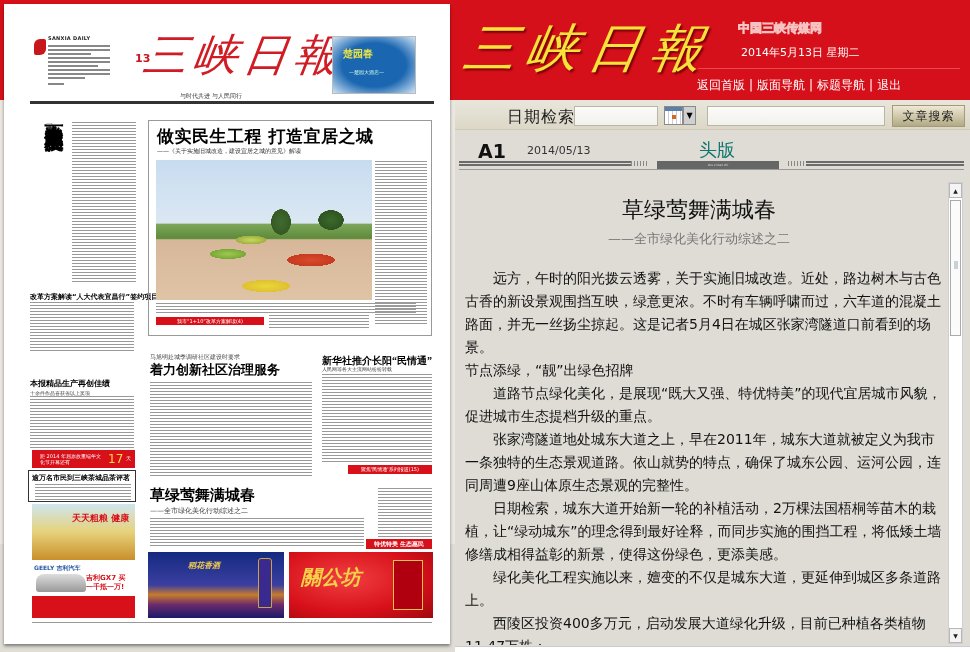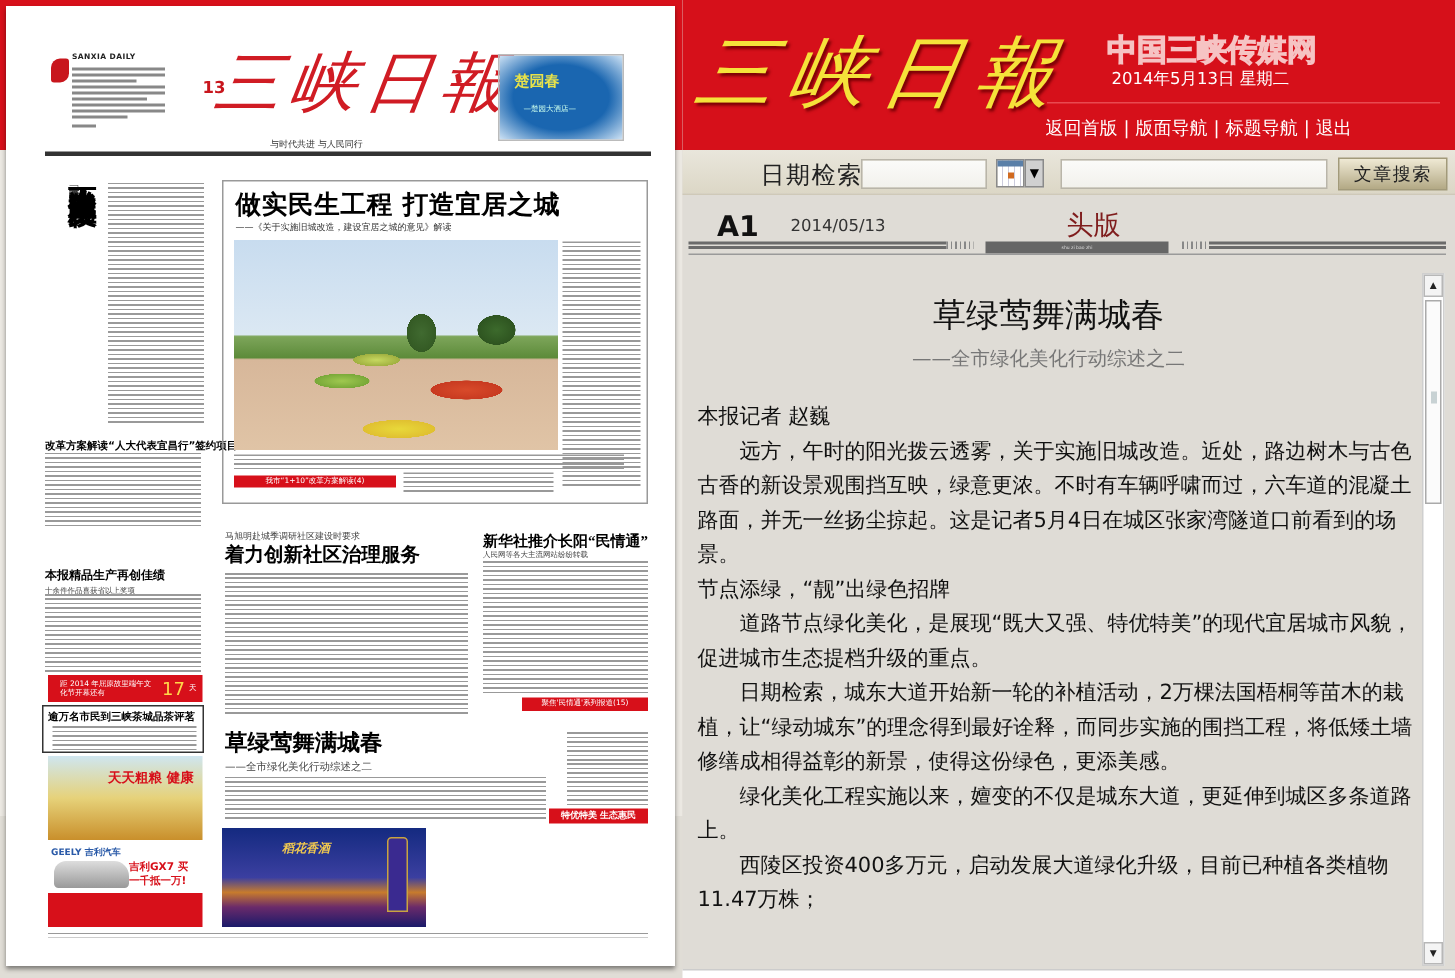--- a/index.html
+++ b/index.html
@@ -57,42 +57,42 @@
   .ad2 { left: 28px; top: 558px; width: 103px; height: 56px; background: linear-gradient(to bottom, #fff 0%, #fff 60%, #d7101a 60%, #d7101a 100%); }
   .ad3 { left: 144px; top: 548px; width: 136px; height: 66px; background: linear-gradient(to bottom, #142a80 0%, #3b3fa0 50%, #c77b2d 65%, #6a2a6a 80%, #1a1a6a 100%); }
   .ad4 { left: 285px; top: 548px; width: 144px; height: 66px; background: radial-gradient(ellipse at 40% 40%, #f04040 0%, #d7101a 60%, #a00810 100%); }
   .ad-text { position: absolute; font-weight: bold; white-space: nowrap; }
   .bottom-line { position: absolute; left: 28px; top: 618px; width: 400px; height: 3px; }
 
   
   #right-pane { position: absolute; left: 455px; top: 0; width: 515px; height: 652px; background: #dfdcd6; }
   .r-header { position: absolute; left: 0; top: 0; width: 515px; height: 100px; background: #d6101a; }
   .r-logo { position: absolute; left: 10px; top: 14px; font-family: "DejaVu Serif", serif; font-size: 52px; color: #f5e23a; font-style: italic; letter-spacing: 10px; transform: skewX(-10deg); text-shadow: 2px 2px 2px #7a0005; white-space: nowrap; }
-  .r-site { position: absolute; left: 0; top: 20px; width: 515px; padding-left: 283px; font-size: 20px; color: #d6101a; -webkit-text-stroke: 0.8px #f6c3c3; font-weight: bold; white-space: nowrap; }
+  .r-site { position: absolute; left: 0; top: 20px; width: 515px; padding-left: 283px; font-size: 12px; color: #d6101a; -webkit-text-stroke: 0.8px #f6c3c3; font-weight: bold; white-space: nowrap; }
   .r-date { position: absolute; left: 286px; top: 45px; font-size: 11px; color: #fff; white-space: nowrap; }
   .r-rule { position: absolute; left: 243px; top: 68px; width: 262px; height: 1px; background: #e84a50; }
   .r-nav { position: absolute; left: 242px; top: 77px; font-size: 12px; color: #fff; white-space: nowrap; }
   .r-nav span { color: #fff; }
   .r-nav .sep { margin: 0 4px; }
 
   .r-search { position: absolute; left: 0; top: 100px; width: 515px; height: 30px; background: linear-gradient(to bottom, #e9e6dc, #dcd7c6); border-bottom: 1px solid #cfc9b8; }
   .s-label { position: absolute; left: 52px; top: 7px; font-size: 16px; color: #222; letter-spacing: 1px; }
   .s-date { position: absolute; left: 119px; top: 6px; width: 84px; height: 20px; border: 1px solid #b9b5a9; background: linear-gradient(to bottom, #fbfbf9, #f2f1ec); }
   .s-cal { position: absolute; left: 209px; top: 6px; width: 32px; height: 19px; }
   .s-cal .cal { position: absolute; left: 0; top: 0; width: 19px; height: 19px; border: 1px solid #8a8a8a; background: repeating-linear-gradient(to right, #fff 0 3px, #ccd 3px 4px); }
   .s-cal .cal::before { content:""; position:absolute; left:0; top:0; width:100%; height:4px; background:#5a7fa8; }
   .s-cal .cal::after { content:""; position:absolute; left:7px; top:8px; width:4px; height:4px; background:#d06a20; }
   .s-cal .dd { position: absolute; left: 19px; top: 0; width: 13px; height: 19px; border: 1px solid #8a8a8a; background: #d0d0d0; font-size: 8px; text-align: center; line-height: 18px; color: #000; }
   .s-keyword { position: absolute; left: 252px; top: 6px; width: 178px; height: 20px; border: 1px solid #b9b5a9; background: linear-gradient(to bottom, #fbfbf9, #f2f1ec); }
   .s-btn { position: absolute; left: 437px; top: 5px; width: 73px; height: 22px; border: 1px solid #a29a7a; background: linear-gradient(to bottom, #efe9d4, #b3a985); font-size: 12px; color: #222; letter-spacing: 1px; text-align: center; line-height: 20px; cursor: pointer; }
 
   .r-pagebar { position: absolute; left: 0; top: 131px; width: 515px; height: 36px; }
   .pb-code { position: absolute; left: 23px; top: 9px; font-size: 19px; font-weight: bold; color: #111; }
   .pb-date { position: absolute; left: 72px; top: 13px; font-size: 11px; color: #333; }
-  .pb-name { position: absolute; left: 256px; top: 7px; font-size: 18px; color: #7f1d1d; }
+  .pb-name { position: absolute; left: 244px; top: 7px; font-size: 18px; color: #0f766e; }
   .pb-line1 { position: absolute; left: 4px; top: 30px; width: 172px; height: 5px; border-top: 2px solid #6b6b6b; border-bottom: 2px solid #6b6b6b; }
   .pb-hatch1 { position: absolute; left: 176px; top: 30px; width: 18px; height: 5px; background: repeating-linear-gradient(to right, #888 0 1px, transparent 1px 3px); }
   .pb-mid { position: absolute; left: 202px; top: 30px; width: 122px; height: 8px; background: #666; font-size: 3px; color: #ddd; text-align: center; line-height: 8px; }
   .pb-hatch2 { position: absolute; left: 333px; top: 30px; width: 18px; height: 5px; background: repeating-linear-gradient(to right, #888 0 1px, transparent 1px 3px); }
   .pb-line2 { position: absolute; left: 351px; top: 30px; width: 158px; height: 5px; border-top: 2px solid #6b6b6b; border-bottom: 2px solid #6b6b6b; }
   .pb-under { position: absolute; left: 4px; top: 38px; width: 505px; height: 1px; background: #9a9a9a; }
 
   .r-article { position: absolute; left: 0; top: 170px; width: 488px; height: 475px; overflow: hidden; font-family: "DejaVu Sans", sans-serif; }
   .a-title { position: absolute; left: 0; top: 25px; width: 488px; text-align: center; font-size: 22px; color: #111; }
   .a-sub { position: absolute; left: 0; top: 60px; width: 488px; text-align: center; font-size: 13px; color: #777; }
@@ -184,20 +184,24 @@
     </div>
     <div class="ad-box ad2">
       <div class="ad-text" style="left:2px; top:2px; font-size:6px; color:#2a5aa8;">GEELY 吉利汽车</div>
       <div class="abs" style="left:4px; top:12px; width:50px; height:18px; background:linear-gradient(#ddd,#999); border-radius:8px 10px 3px 3px;"></div>
       <div class="ad-text" style="left:54px; top:12px; width:46px; font-size:7px; color:#d7101a; white-space:normal; line-height:9px;">吉利GX7 买一千抵一万!</div>
     </div>
     <div class="ad-box ad3">
       <div class="ad-text" style="left:40px; top:8px; font-size:8px; color:#f0c850; font-style:italic;">稻花香酒</div>
       <div class="abs" style="left:110px; top:6px; width:14px; height:50px; background:#3a2a90; border:1px solid #c9a440; border-radius:3px 3px 0 0;"></div>
     </div>
+    <div class="ad-box ad4">
+      <div class="ad-text" style="left:12px; top:12px; font-size:20px; color:#f7d14a; font-style:italic;">關公坊</div>
+      <div class="abs" style="left:104px; top:8px; width:30px; height:50px; background:#b00010; border:1px solid #f0c050;"></div>
+    </div>
     <div class="bottom-line fake-text"></div>
   </div>
 </div>
 
 <div id="right-pane">
   <div class="r-header">
     <div class="r-logo">三峡日報</div>
     <div class="r-site">中国三峡传媒网</div>
     <div class="r-date">2014年5月13日  星期二</div>
     <div class="r-rule"></div>
@@ -226,24 +230,24 @@
     <div class="pb-mid">shu zi bao zhi</div>
     <div class="pb-hatch2"></div>
     <div class="pb-line2"></div>
     <div class="pb-under"></div>
   </div>
 
   <div class="r-article">
     <div class="a-title">草绿莺舞满城春</div>
     <div class="a-sub">——全市绿化美化行动综述之二</div>
     <div class="a-body">
-      <p class="noind">本报记者 赵巍</p>
       <p>远方，午时的阳光拨云透雾，关于实施旧城改造。近处，路边树木与古色古香的新设景观围挡互映，绿意更浓。不时有车辆呼啸而过，六车道的混凝土路面，并无一丝扬尘掠起。这是记者5月4日在城区张家湾隧道口前看到的场景。</p>
       <p class="noind">节点添绿，“靓”出绿色招牌</p>
       <p>道路节点绿化美化，是展现“既大又强、特优特美”的现代宜居城市风貌，促进城市生态提档升级的重点。</p>
+      <p>张家湾隧道地处城东大道之上，早在2011年，城东大道就被定义为我市一条独特的生态景观道路。依山就势的特点，确保了城东公园、运河公园，连同周遭9座山体原生态景观的完整性。</p>
       <p>日期检索，城东大道开始新一轮的补植活动，2万棵法国梧桐等苗木的栽植，让“绿动城东”的理念得到最好诠释，而同步实施的围挡工程，将低矮土墙修缮成相得益彰的新景，使得这份绿色，更添美感。</p>
       <p>绿化美化工程实施以来，嬗变的不仅是城东大道，更延伸到城区多条道路上。</p>
       <p>西陵区投资400多万元，启动发展大道绿化升级，目前已种植各类植物11.47万株；</p>
     </div>
   </div>
 
   <div class="r-scroll">
     <div class="up">▲</div>
     <div class="thumb"></div>
     <div class="down">▼</div>

